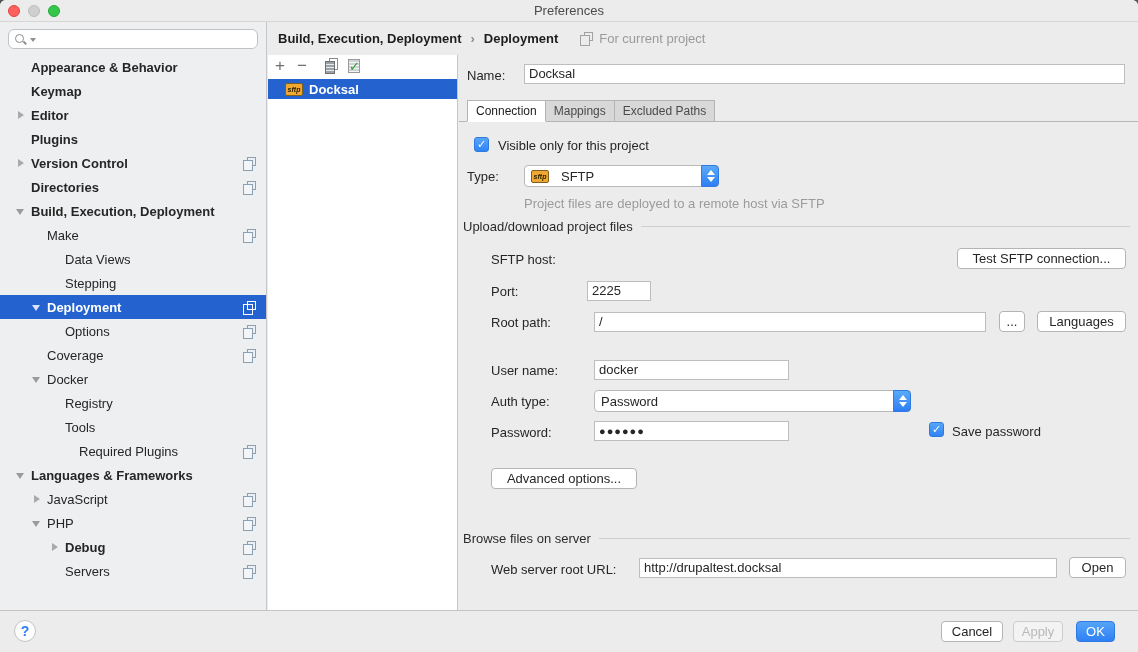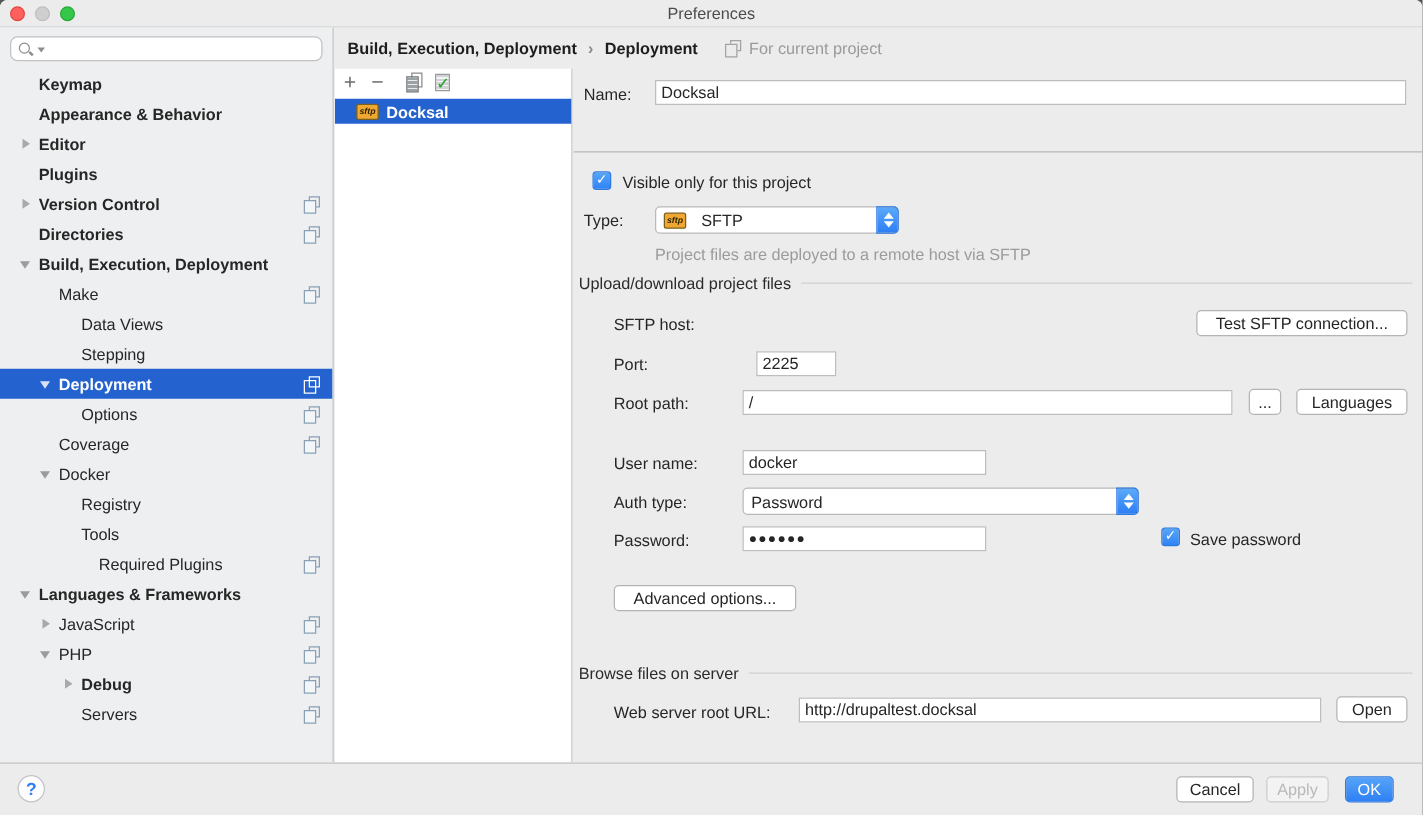--- a/index.html
+++ b/index.html
@@ -105,25 +105,25 @@
   </div>
 
   <div class="sidebar">
     <div class="searchbox">
       <span class="mag"></span>
       <span class="mag-caret"></span>
     </div>
     <div class="tree">
         <div class="tree-row" style="padding-left: 14px;">
           <span class="arrow none"></span>
+          <span class="lbl b">Appearance &amp; Behavior</span>
+        </div>
+        <div class="tree-row" style="padding-left: 14px;">
+          <span class="arrow none"></span>
           <span class="lbl b">Keymap</span>
-        </div>
-        <div class="tree-row" style="padding-left: 14px;">
-          <span class="arrow none"></span>
-          <span class="lbl b">Appearance &amp; Behavior</span>
         </div>
         <div class="tree-row" style="padding-left: 14px;">
           <span class="arrow collapsed"></span>
           <span class="lbl b">Editor</span>
         </div>
         <div class="tree-row" style="padding-left: 14px;">
           <span class="arrow none"></span>
           <span class="lbl b">Plugins</span>
         </div>
         <div class="tree-row" style="padding-left: 14px;">
@@ -236,20 +236,25 @@
         </div>
       </div>
   </div>
 
   <div class="rightpanel">
 
     <span class="flabel" style="left:8px;top:13px">Name:</span>
     <div class="textfield" style="left:65px;top:9px;width:601px">Docksal</div>
 
     <div class="tabline"></div>
+    <div class="tabs" id="tabs">
+        <div class="tab active">Connection</div>
+        <div class="tab">Mappings</div>
+        <div class="tab">Excluded Paths</div>
+      </div>
 
     <span class="checkbox" style="left:15px;top:82px">✓</span>
     <span class="cb-label" style="left:39px;top:83px">Visible only for this project</span>
 
     <span class="flabel" style="left:8px;top:114px">Type:</span>
     <div class="dropdown" style="left:65px;top:110px;width:195px">
       <span class="sftp-badge">sftp</span>
       <span class="dd-text" style="margin-left:6px">SFTP</span>
       <span class="stepper"></span>
     </div>
@@ -258,21 +263,21 @@
 
     <div class="section-hdr" style="left:4px;top:164px;right:8px">
       <span>Upload/download project files</span>
       <span class="line" style="flex:1"></span>
     </div>
 
     <span class="flabel" style="left:32px;top:197px">SFTP host:</span>
     <div class="btn" style="left:498px;top:193px;width:169px">Test SFTP connection...</div>
 
     <span class="flabel" style="left:32px;top:229px">Port:</span>
-    <div class="textfield" style="left:146px;top:226px;width:64px">2225</div>
+    <div class="textfield" style="left:128px;top:226px;width:64px">2225</div>
 
     <span class="flabel" style="left:32px;top:260px">Root path:</span>
     <div class="textfield" style="left:135px;top:257px;width:392px">/</div>
     <div class="btn" style="left:540px;top:256px;width:26px">...</div>
     <div class="btn" style="left:578px;top:256px;width:89px">Languages</div>
 
     <span class="flabel" style="left:32px;top:308px">User name:</span>
     <div class="textfield" style="left:135px;top:305px;width:195px">docker</div>
 
     <span class="flabel" style="left:32px;top:339px">Auth type:</span>

